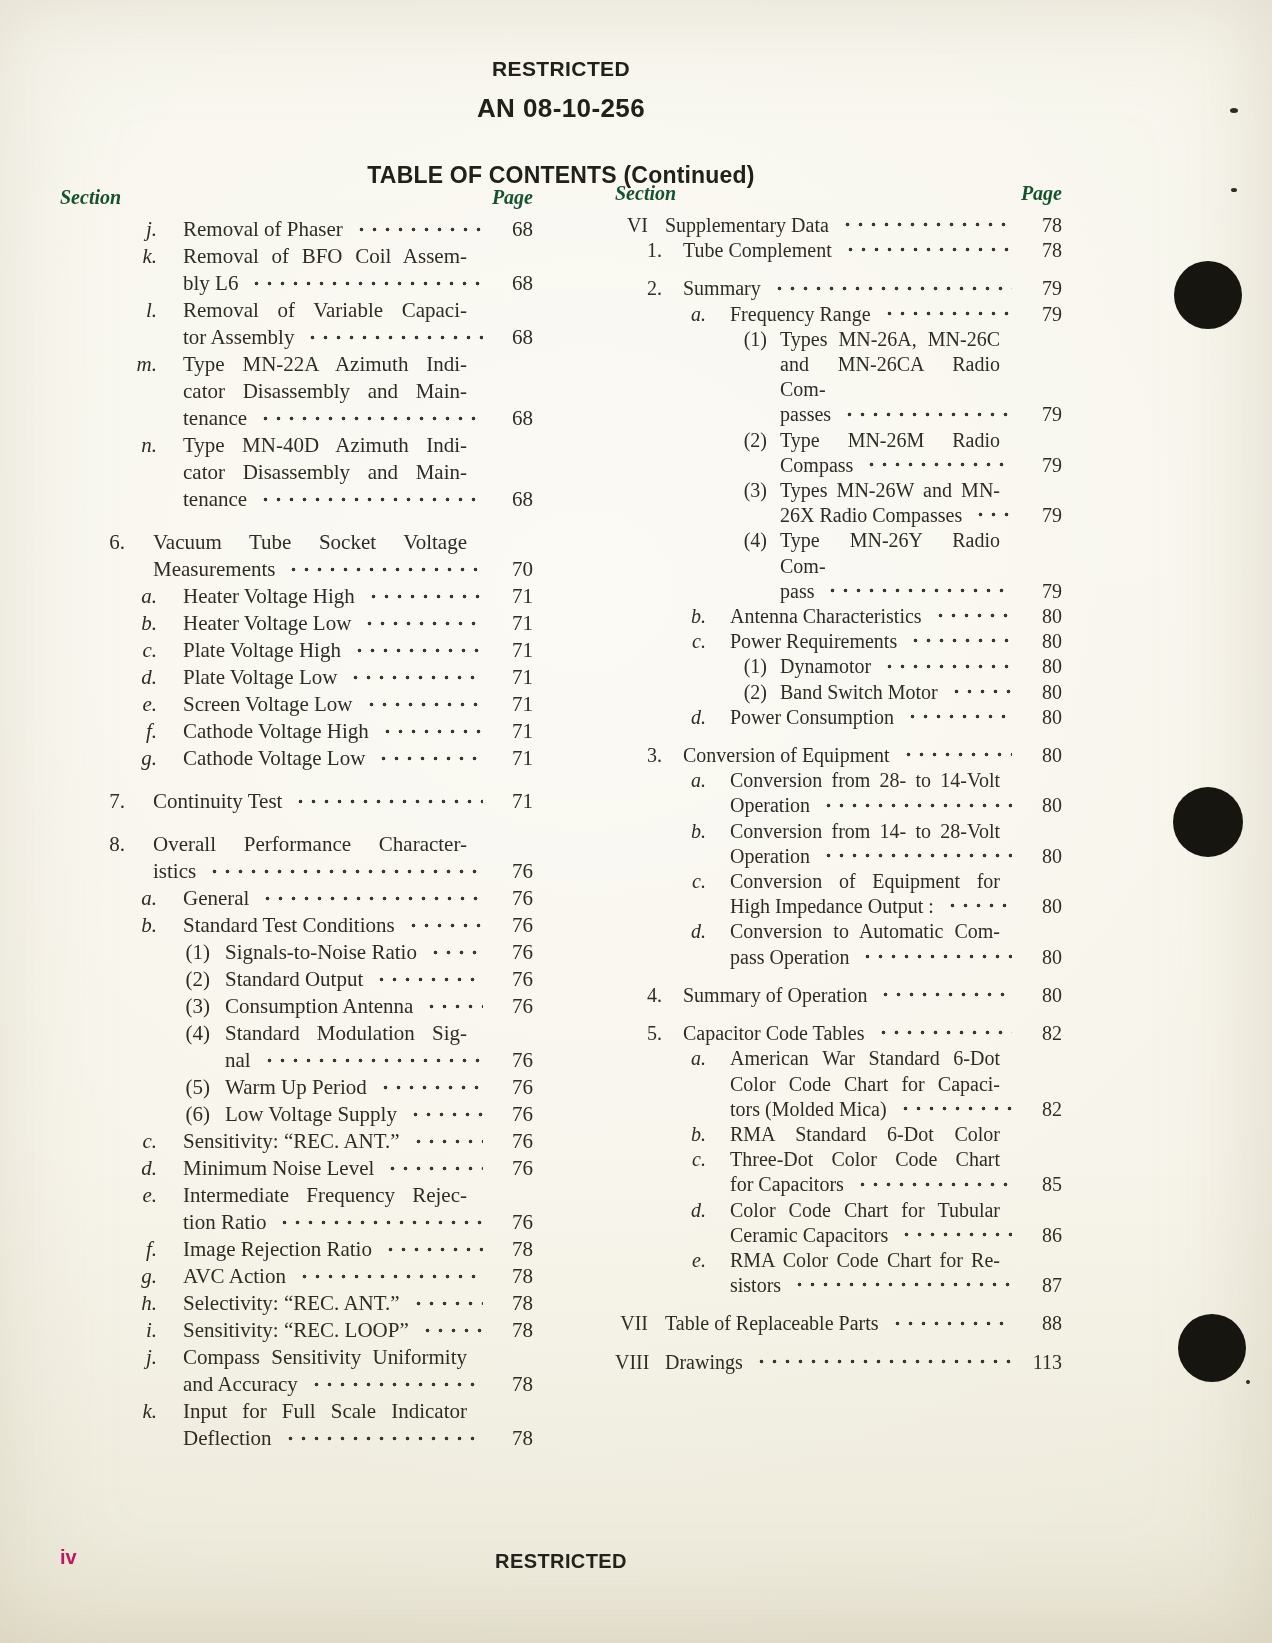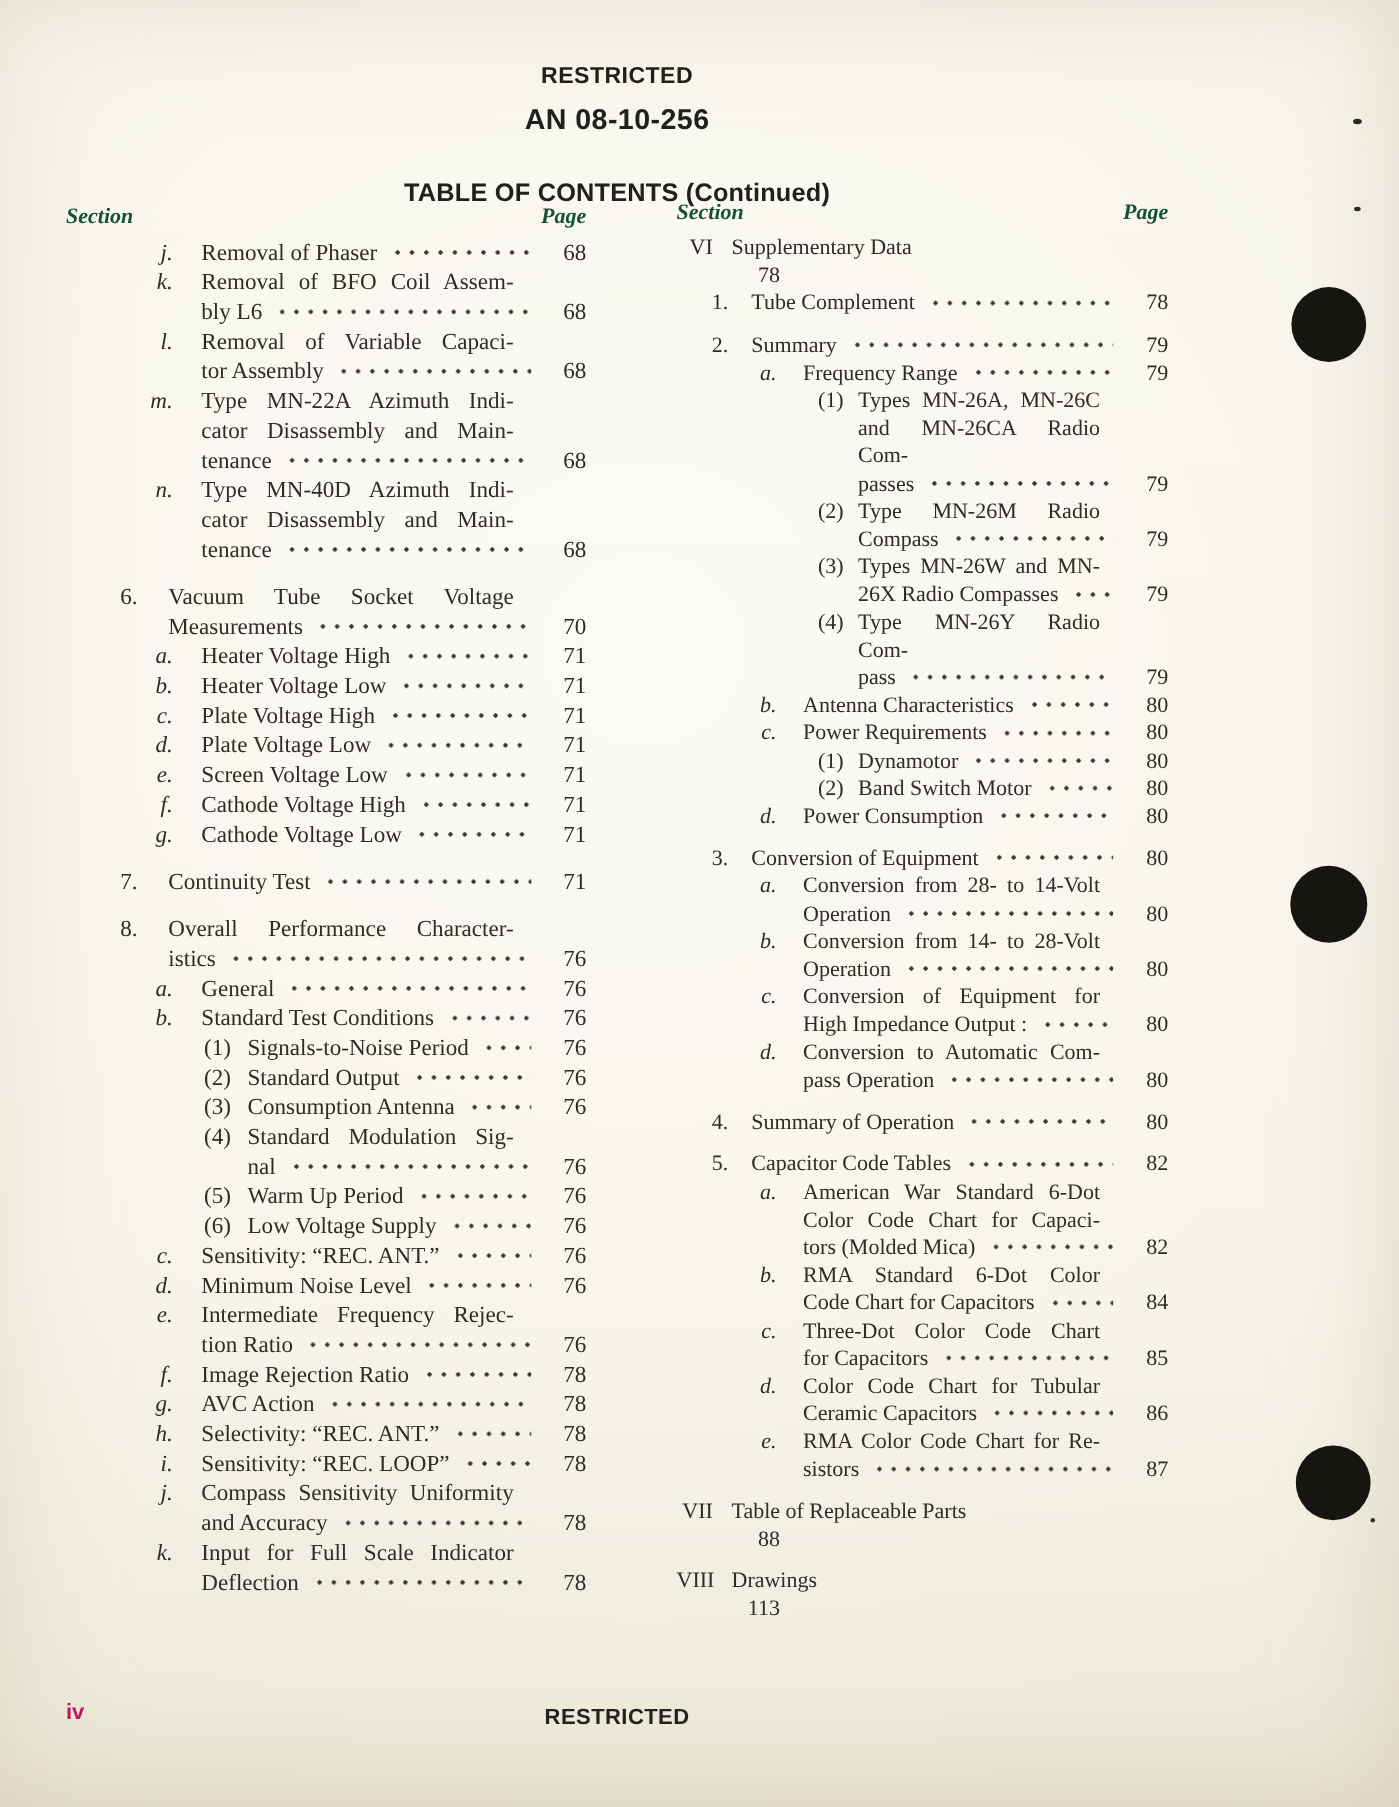--- a/index.html
+++ b/index.html
@@ -41,21 +41,21 @@
   .col-right .toc-line{line-height:25.2px;}
 
   .marker{position:absolute;left:0;top:0;text-align:right;}
   .marker.it{font-style:italic;}
 
   
   .col-left .lv-num{padding-left:93px;}   .col-left .lv-num .marker{width:65px;}
   .col-left .lv-alpha{padding-left:123px;}.col-left .lv-alpha .marker{width:97px;}
   .col-left .lv-paren{padding-left:165px;}.col-left .lv-paren .marker{width:150px;}
   
-  .col-right .lv-roman{padding-left:50px;flex-direction:column;}.col-right .lv-roman .marker{width:33px;}
+  .col-right .lv-roman{padding-left:50px;}.col-right .lv-roman .marker{width:33px;}
   .col-right .lv-num{padding-left:68px;}  .col-right .lv-num .marker{width:47px;}
   .col-right .lv-alpha{padding-left:115px;}.col-right .lv-alpha .marker{width:91px;}
   .col-right .lv-paren{padding-left:165px;}.col-right .lv-paren .marker{width:152px;}
 
   .toc-line .txt{display:block;}
   .toc-line.mid{padding-right:66px;}
   .col-right .toc-line.mid{padding-right:62px;}
   .toc-line.mid .txt{flex:1 1 auto;text-align:justify;text-align-last:justify;}
   .toc-line.last .txt{white-space:nowrap;}
 
@@ -252,21 +252,21 @@
         <div class="toc-line lv-alpha last">
           <span class="marker it">b.</span>
           <span class="txt">Standard Test Conditions</span>
           <span class="leader"></span>
           <span class="pagenum">76</span>
         </div>
       </div>
       <div class="toc-entry">
         <div class="toc-line lv-paren last">
           <span class="marker">(1)</span>
-          <span class="txt">Signals-to-Noise Period</span>
+          <span class="txt">Signals-to-Noise Ratio</span>
           <span class="leader"></span>
           <span class="pagenum">76</span>
         </div>
       </div>
       <div class="toc-entry">
         <div class="toc-line lv-paren last">
           <span class="marker">(2)</span>
           <span class="txt">Standard Output</span>
           <span class="leader"></span>
           <span class="pagenum">76</span>
@@ -595,25 +595,20 @@
         <div class="toc-line lv-alpha last">
           <span class="txt">tors (Molded Mica)</span>
           <span class="leader"></span>
           <span class="pagenum">82</span>
         </div>
       </div>
       <div class="toc-entry">
         <div class="toc-line lv-alpha mid">
           <span class="marker it">b.</span>
           <span class="txt">RMA Standard 6-Dot Color</span>
-        </div>
-        <div class="toc-line lv-alpha last">
-          <span class="txt">Code Chart for Capacitors</span>
-          <span class="leader"></span>
-          <span class="pagenum">84</span>
         </div>
       </div>
       <div class="toc-entry">
         <div class="toc-line lv-alpha mid">
           <span class="marker it">c.</span>
           <span class="txt">Three-Dot Color Code Chart</span>
         </div>
         <div class="toc-line lv-alpha last">
           <span class="txt">for Capacitors</span>
           <span class="leader"></span>

